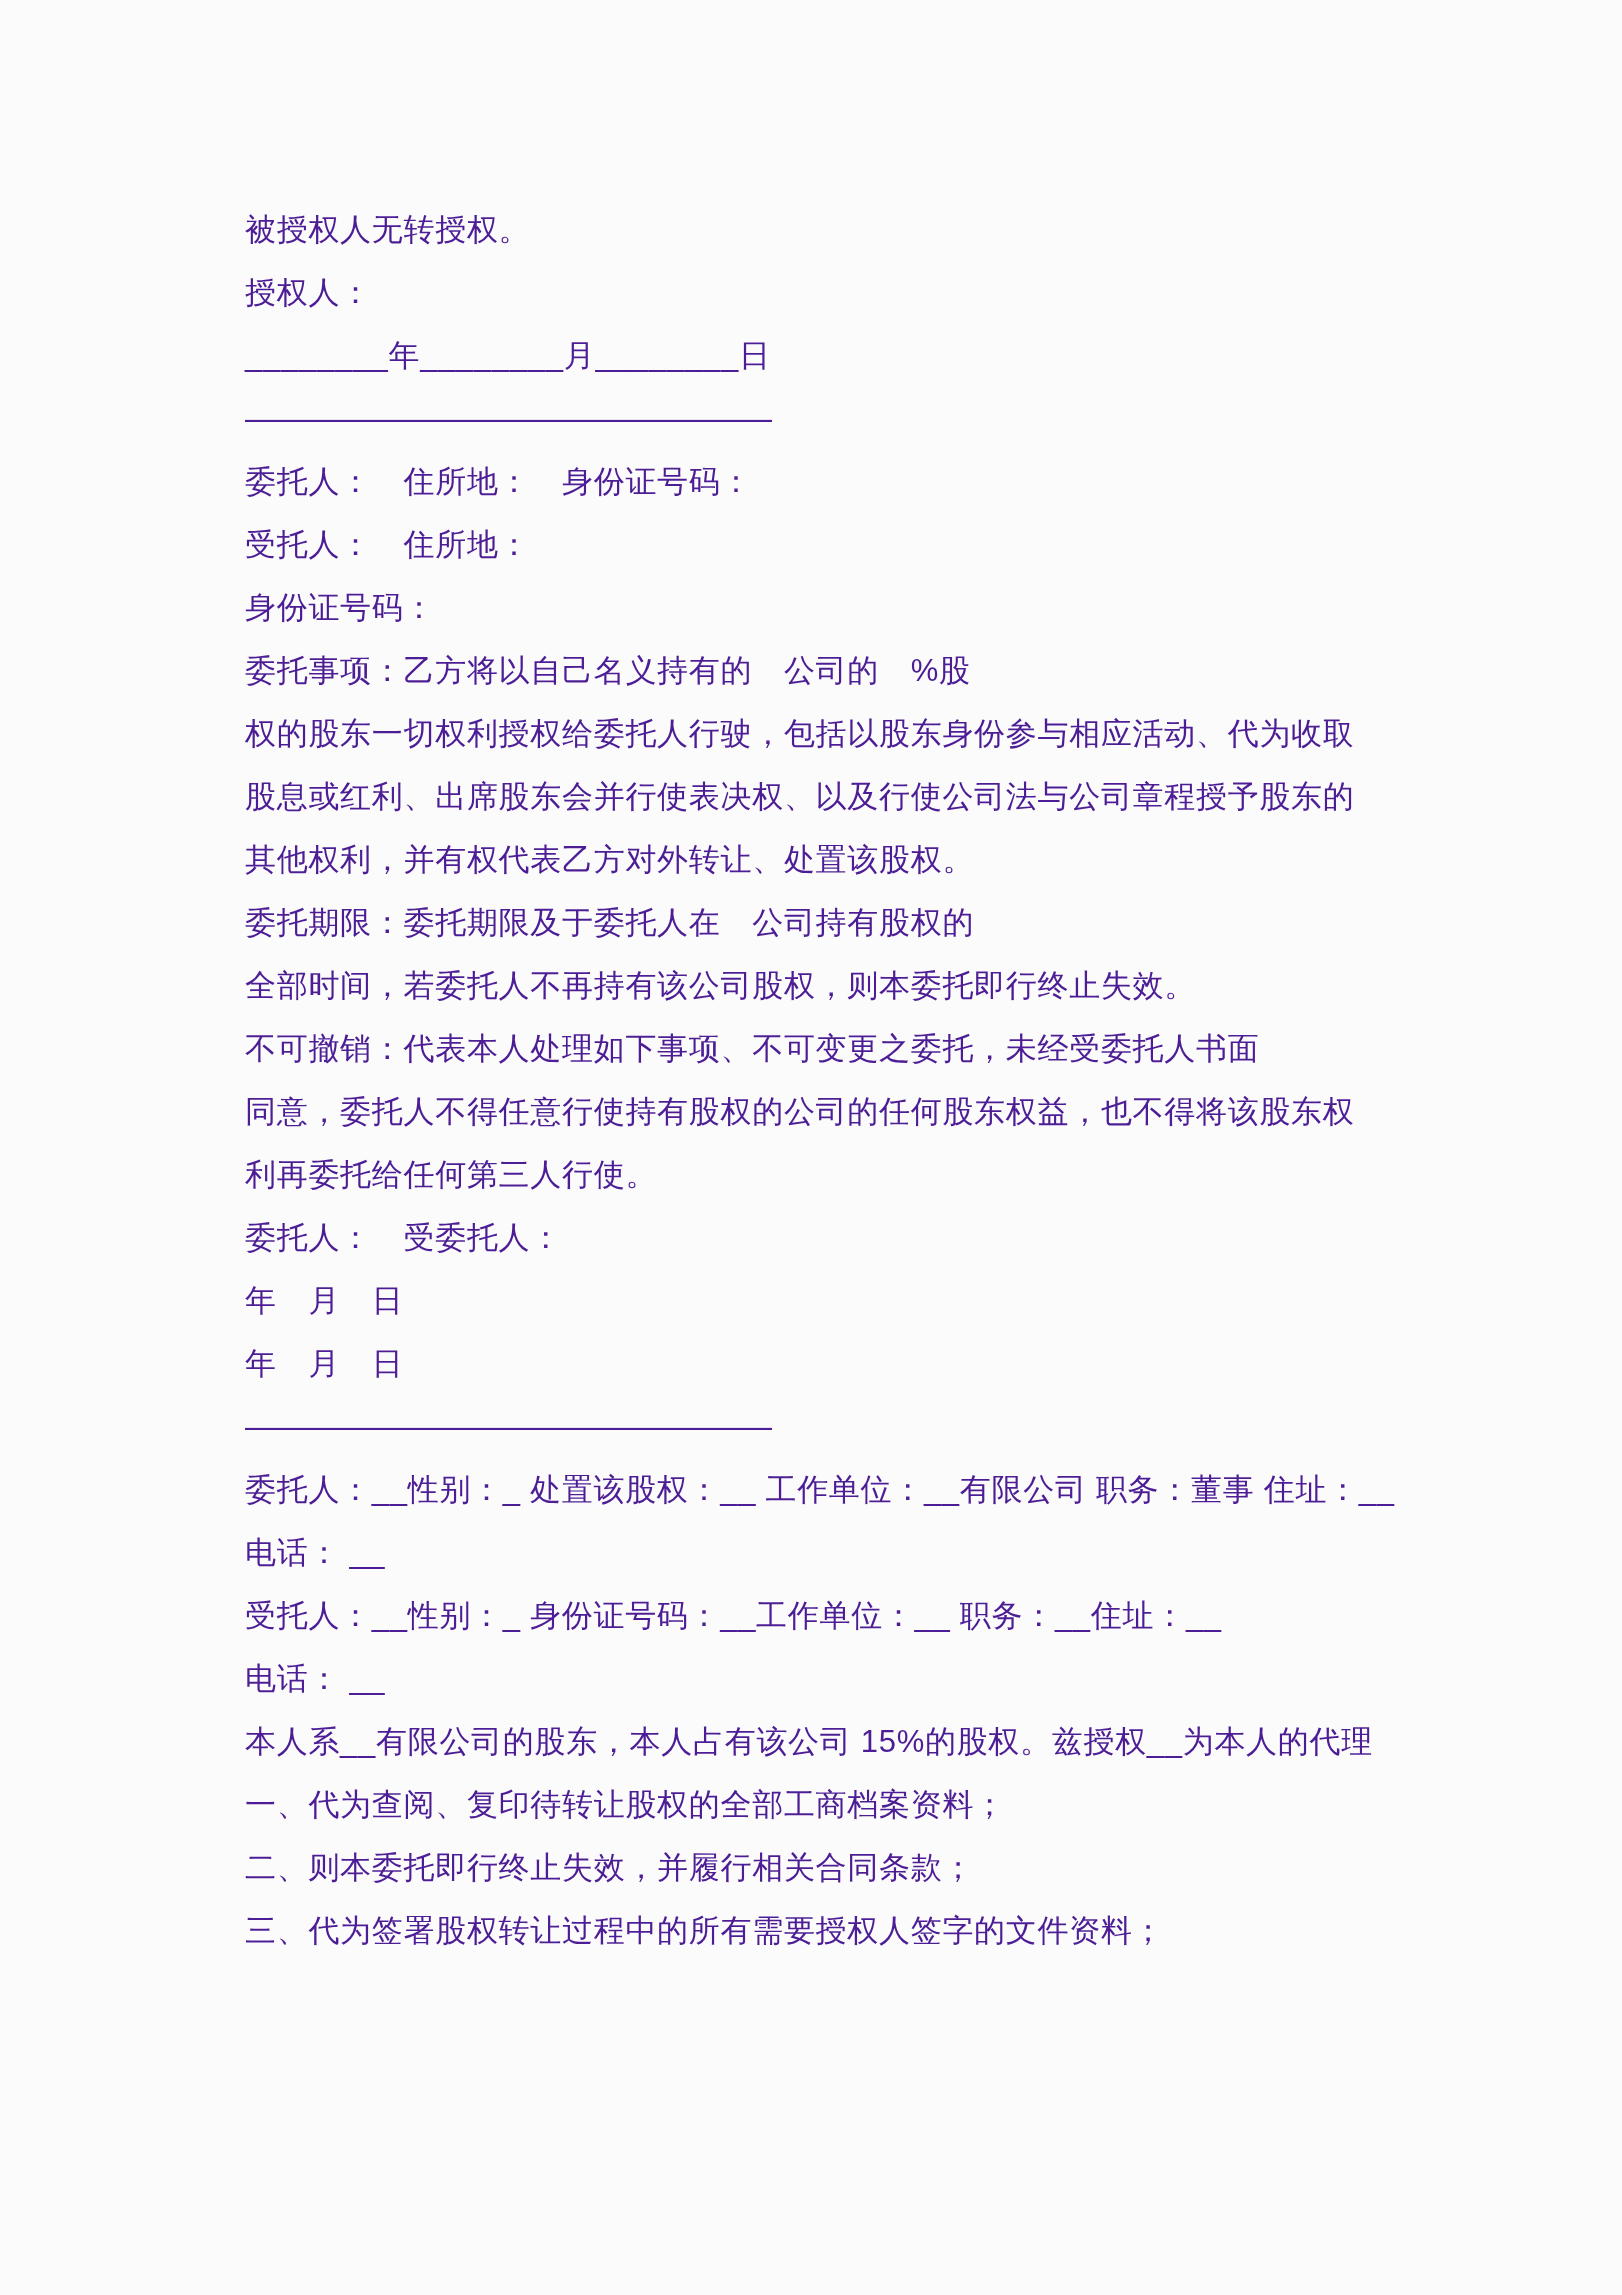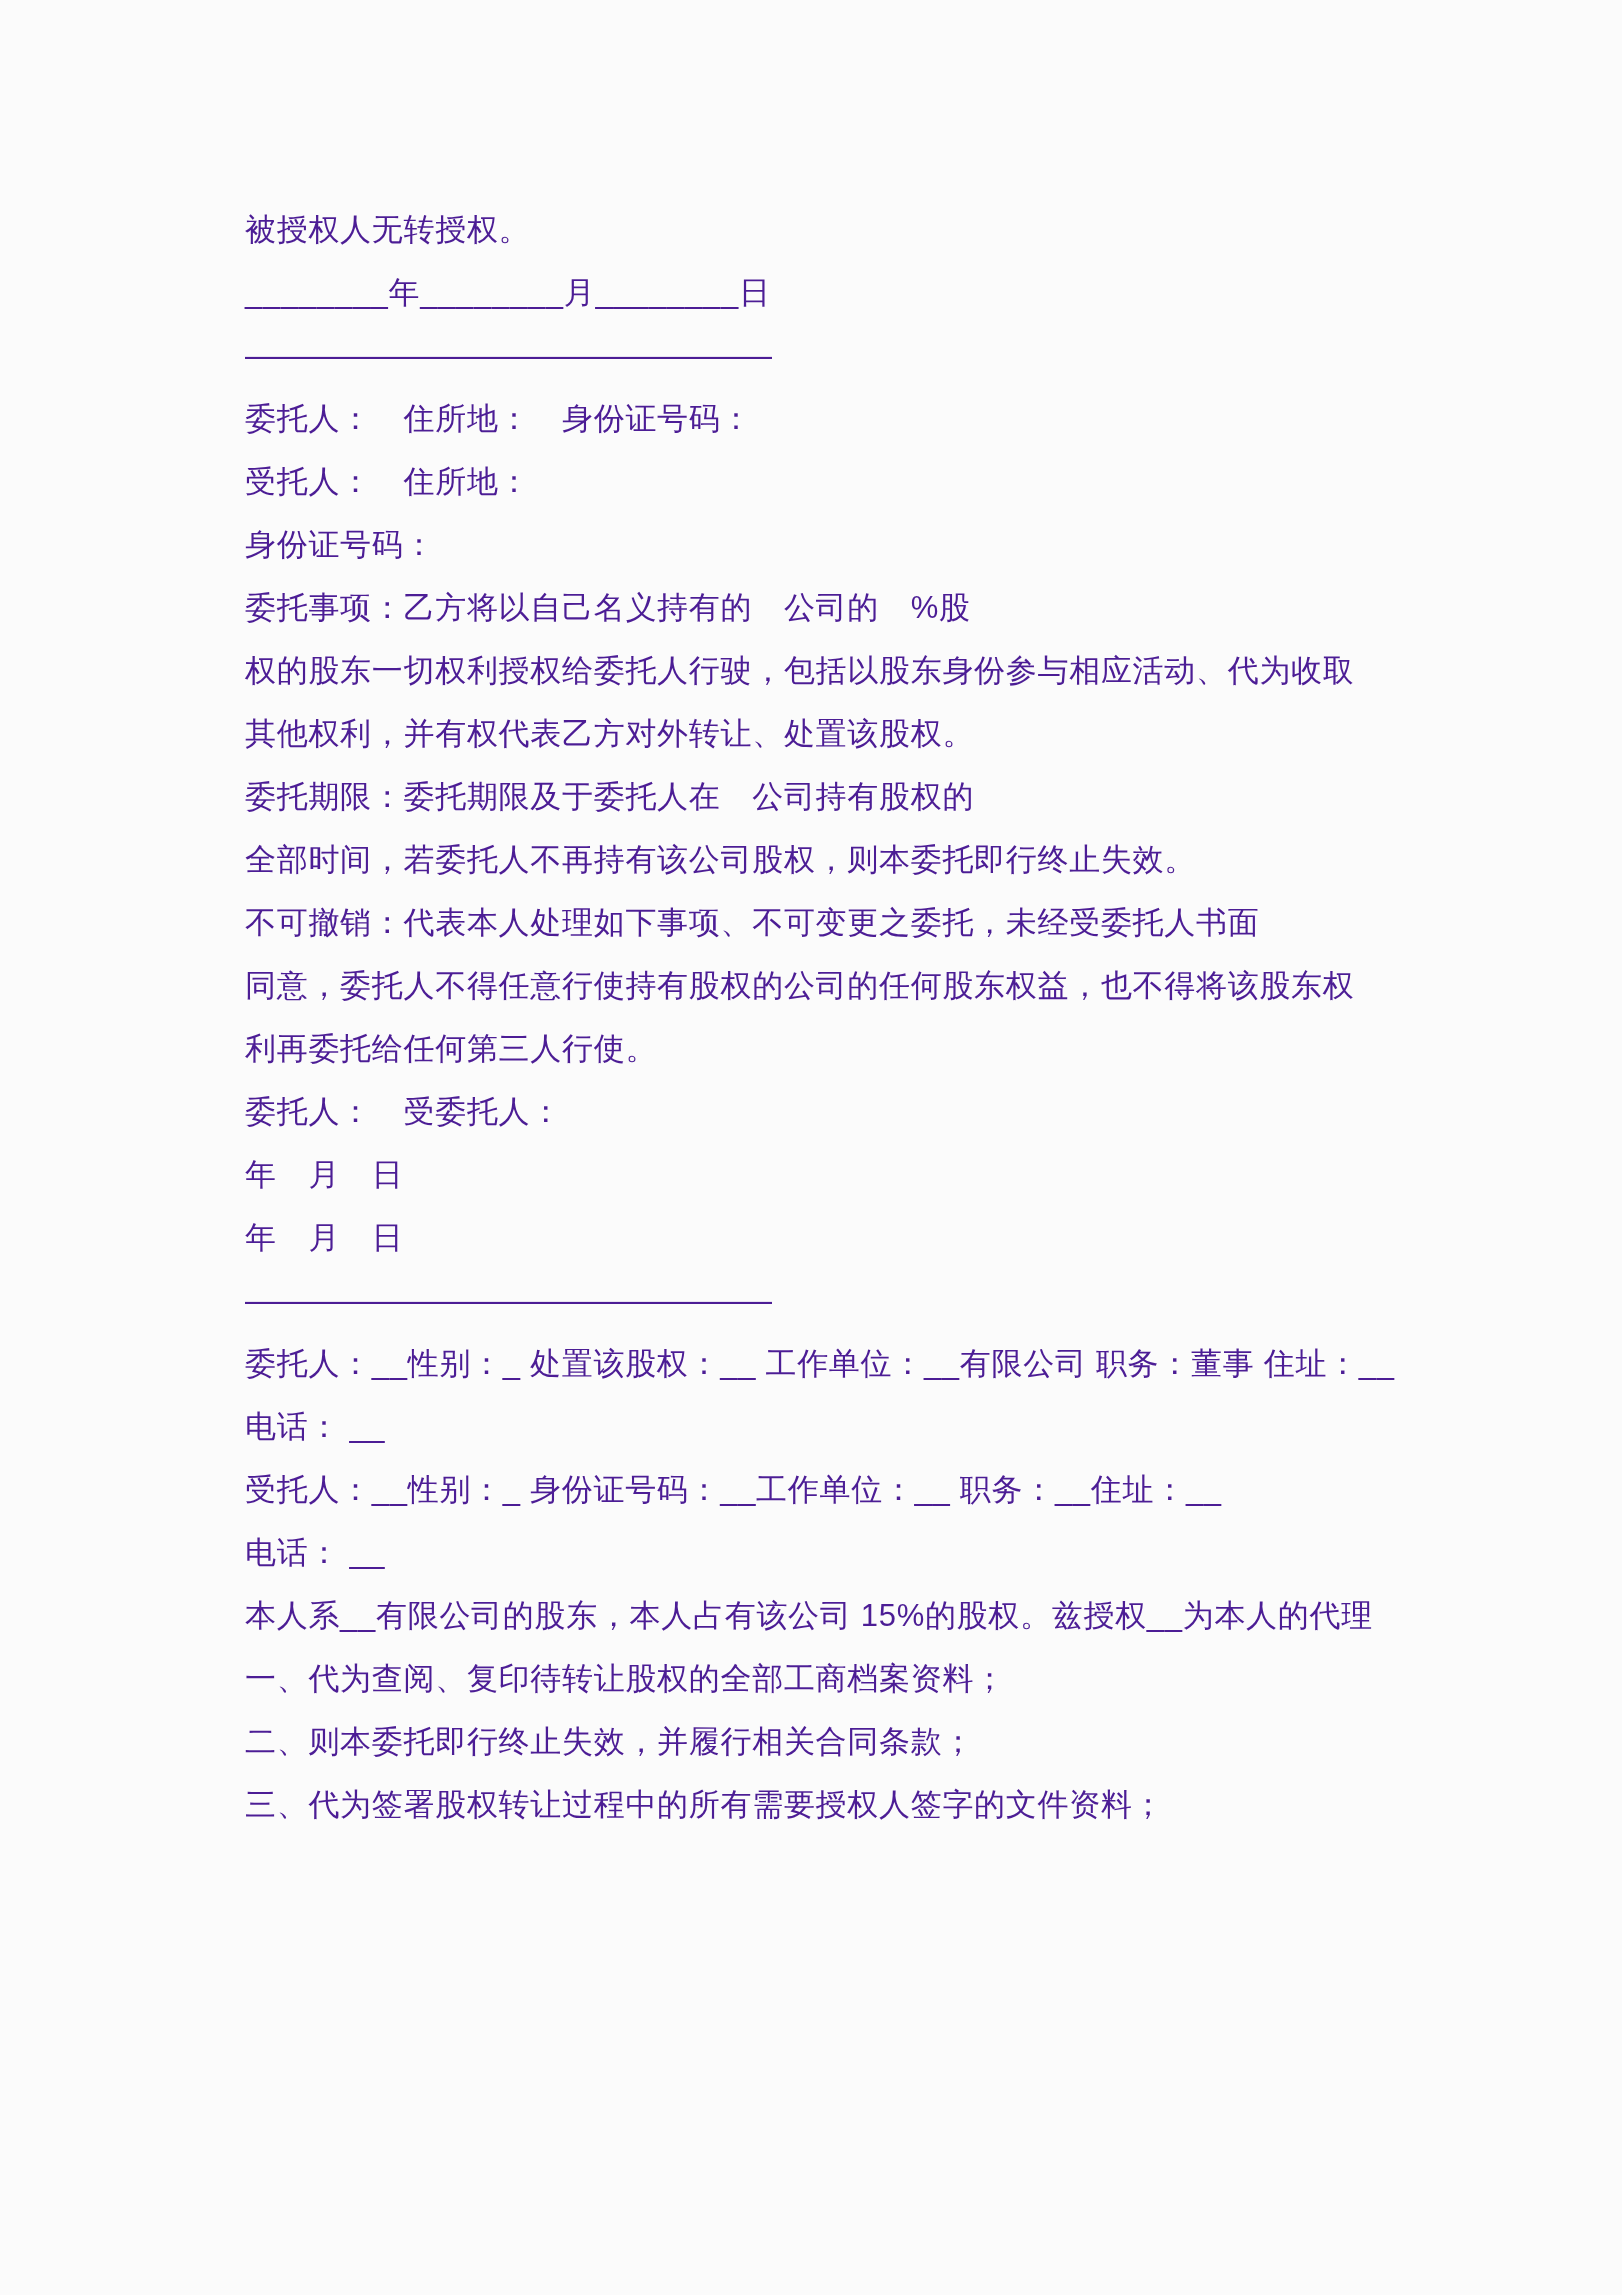--- a/index.html
+++ b/index.html
@@ -33,27 +33,29 @@
   .separator {
     letter-spacing: 0;
   }
 </style>
 </head>
 <body>
 
 <div class="page">
   <div class="content">
     <p class="line">被授权人无转授权。</p>
+    <p class="line">授权人：</p>
     <p class="line">________年________月________日</p>
     <p class="line separator">—————————————————</p>
     <p class="line">委托人：　住所地：　身份证号码：</p>
     <p class="line">受托人：　住所地：</p>
     <p class="line">身份证号码：</p>
     <p class="line">委托事项：乙方将以自己名义持有的　公司的　%股</p>
     <p class="line">权的股东一切权利授权给委托人行驶，包括以股东身份参与相应活动、代为收取</p>
+    <p class="line">股息或红利、出席股东会并行使表决权、以及行使公司法与公司章程授予股东的</p>
     <p class="line">其他权利，并有权代表乙方对外转让、处置该股权。</p>
     <p class="line">委托期限：委托期限及于委托人在　公司持有股权的</p>
     <p class="line">全部时间，若委托人不再持有该公司股权，则本委托即行终止失效。</p>
     <p class="line">不可撤销：代表本人处理如下事项、不可变更之委托，未经受委托人书面</p>
     <p class="line">同意，委托人不得任意行使持有股权的公司的任何股东权益，也不得将该股东权</p>
     <p class="line">利再委托给任何第三人行使。</p>
     <p class="line">委托人：　受委托人：</p>
     <p class="line">年　月　日</p>
     <p class="line">年　月　日</p>
     <p class="line separator">—————————————————</p>

